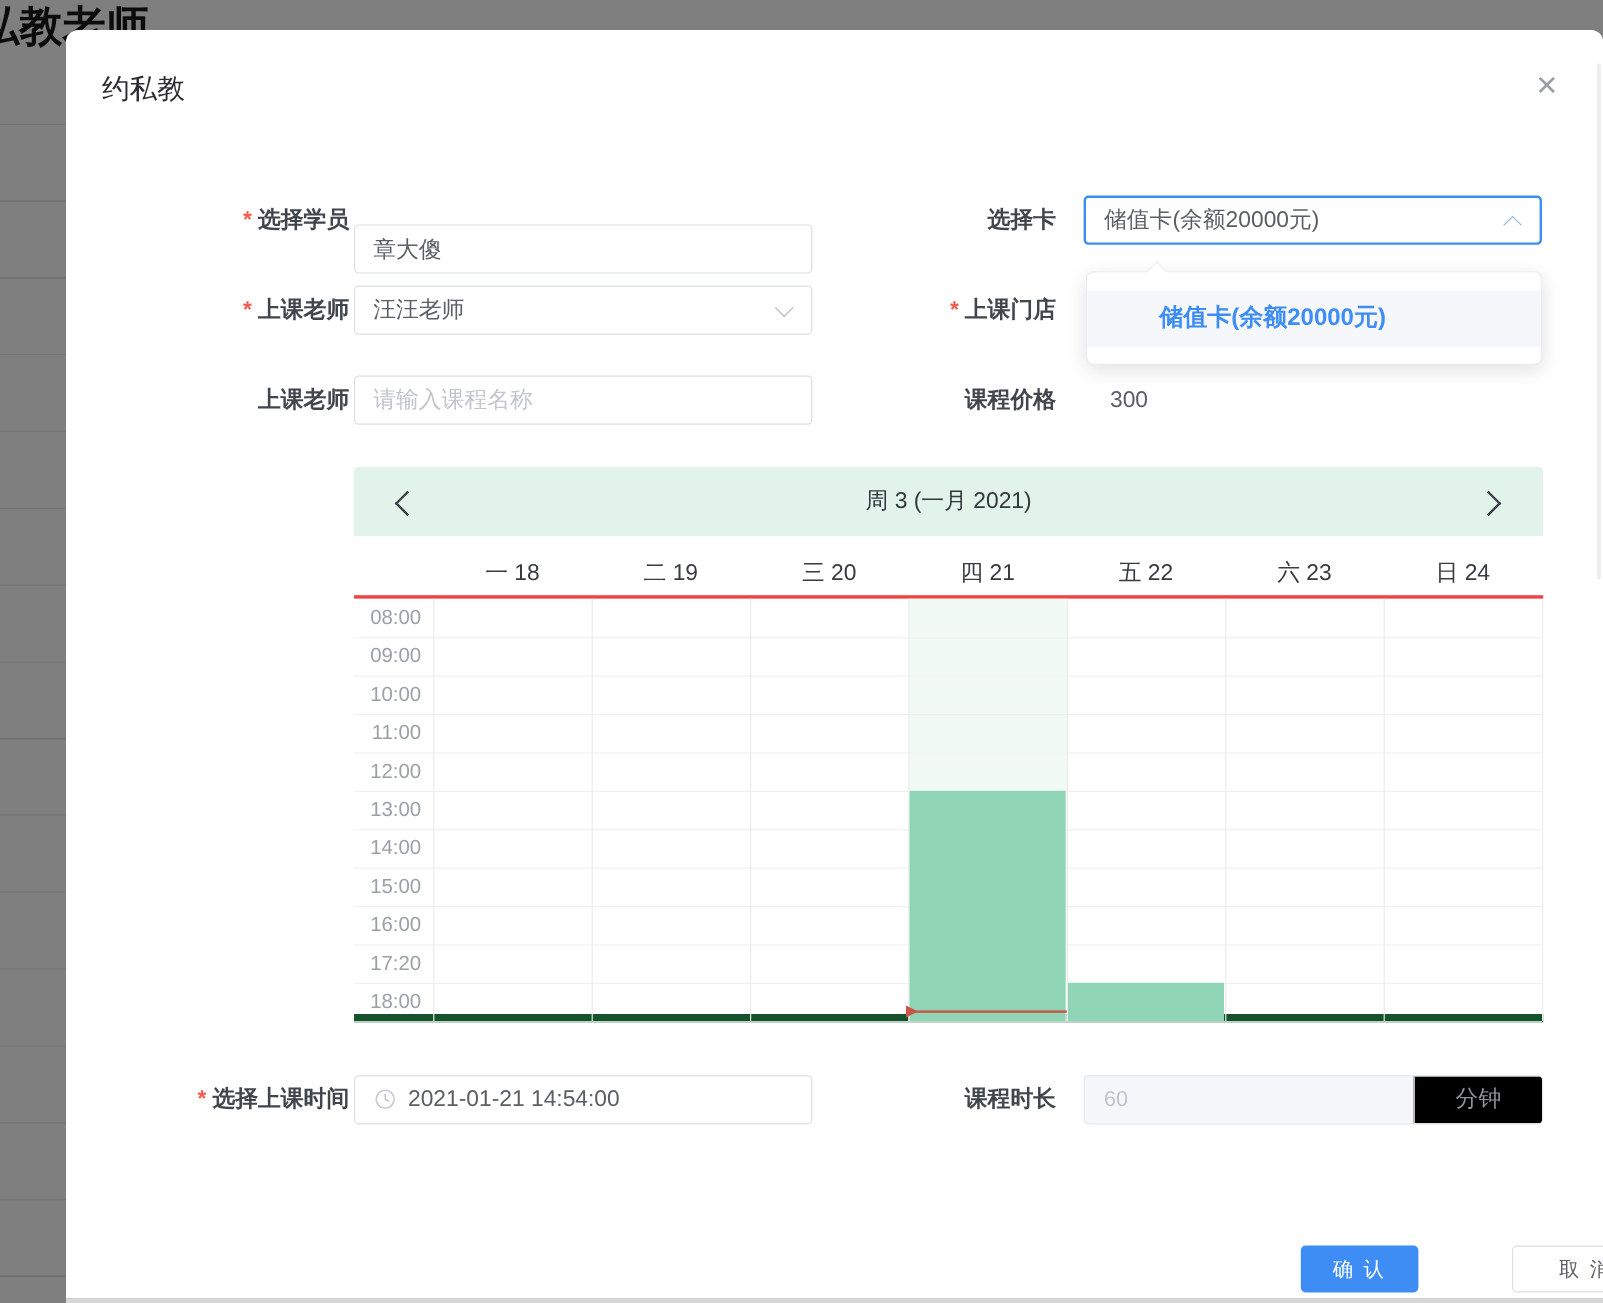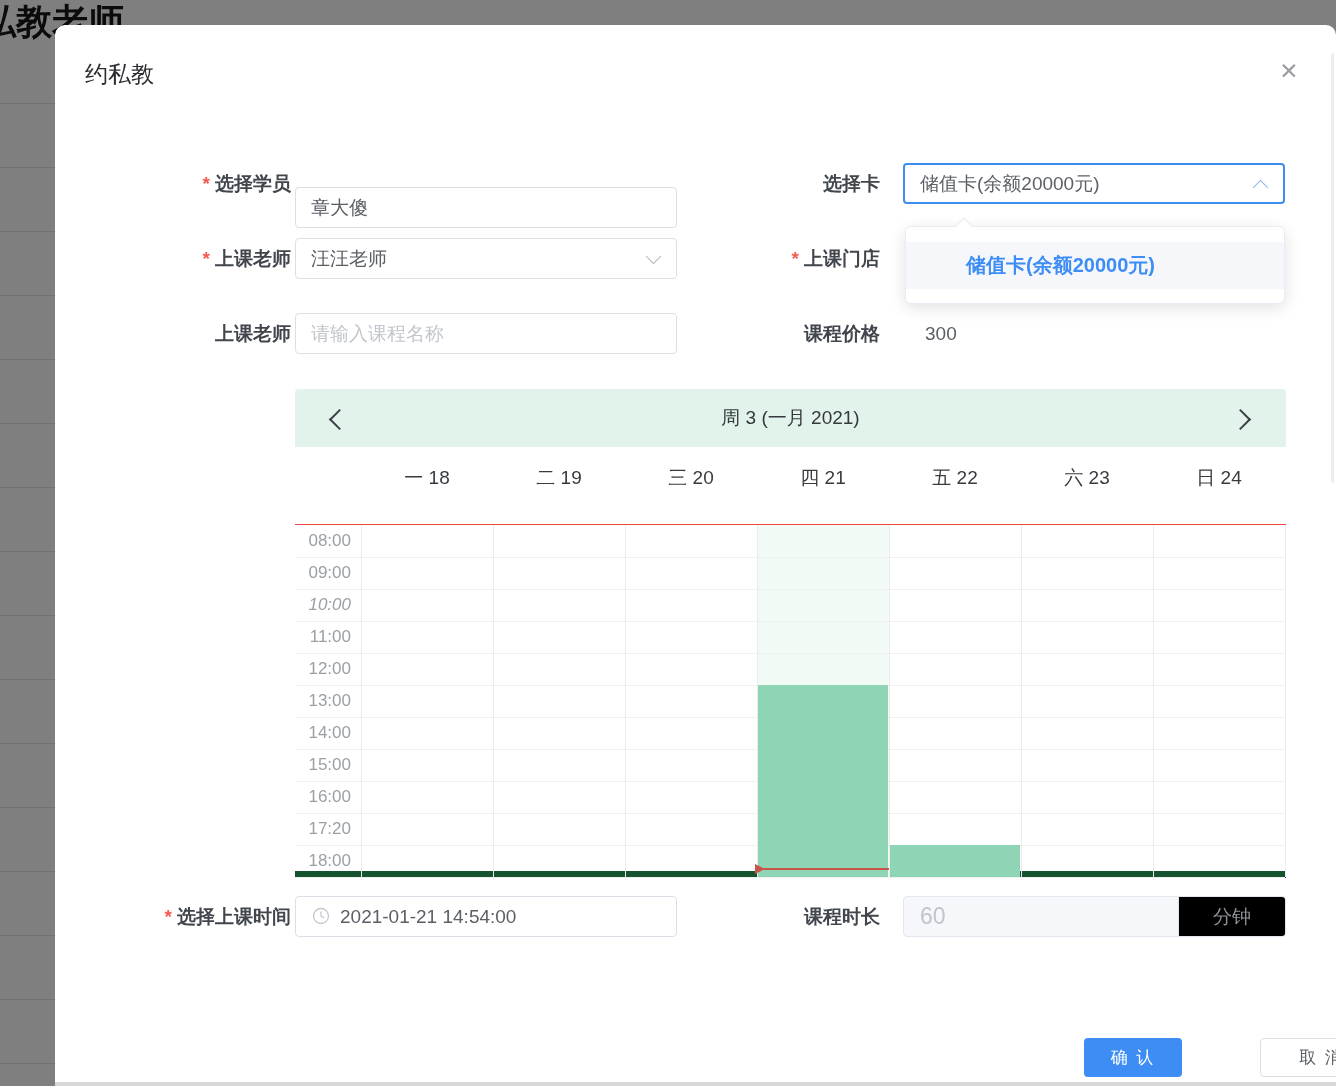--- a/index.html
+++ b/index.html
@@ -59,37 +59,37 @@
   .cal { position:absolute; left:240px; top:364px; width:991px; height:476px; }
   .cal-header { position:relative; height:58px; background:var(--cal-header-bg,#e2f3ec);
     border-radius:4px 4px 0 0; }
   .cal-title { position:absolute; left:0; right:0; top:0; text-align:center; line-height:58px;
     font-size:19px; color:#35383d; }
   .cal-nav { position:absolute; top:17px; width:26px; height:26px; cursor:pointer; }
   .cal-nav-left { left:32px; } .cal-nav-right { right:32px; }
   .cal-chev { position:absolute; left:5px; top:6px; width:15px; height:15px;
     border-top:2px solid #3c3f45; border-left:2px solid #3c3f45; }
   .cal-chev.l { transform:rotate(-45deg); } .cal-chev.r { transform:rotate(135deg); }
-  .cal-days { position:relative; height:78px; background:#fff; border-bottom:1px solid #ef4444; }
+  .cal-days { position:relative; height:52px; background:#fff; border-bottom:3px solid #ef4444; }
   .cal-day { position:absolute; top:0; height:62px; line-height:62px; text-align:center;
     font-size:19px; color:#383b40; }
   .cal-grid { position:relative; height:353px; border-bottom:7px solid #14532d; background:#fff; overflow:visible; }
   .t-label { position:absolute; left:0; width:56px; text-align:right; font-size:17px; color:#9aa0a6; }
   .hline { position:absolute; left:0; right:1px; height:1px; background:#f0f0f0; }
   .vline { position:absolute; top:0; bottom:0; width:1px; background:#ececec; }
   .tint { position:absolute; background:var(--cal-tint,#f2faf6); }
   .evt { position:absolute; background:var(--cal-event,#8fd4b4); }
   .indicator { position:absolute; height:2px; background:var(--cal-indicator,#c9544a); }
   .indicator::before { content:''; position:absolute; left:-2px; top:-4px;
     border-left:10px solid var(--cal-indicator,#c9544a); border-top:5px solid transparent; border-bottom:5px solid transparent; }
 
   
   .dur { position:absolute; left:848px; top:871px; width:383px; height:41px; display:flex;
     border:1px solid #e2e6ed; border-radius:4px; background:#f5f7fa; overflow:hidden; }
-  .dur-val { flex:1; line-height:39px; padding-left:16px; font-size:23px; color:#c0c4cc; }
+  .dur-val { flex:1; line-height:39px; padding-left:16px; font-size:18px; color:#c0c4cc; }
   .dur-unit { width:107px; border-left:1px solid #e2e6ed; text-align:center; line-height:39px;
     font-size:19px; color:#909399; background:#000000; }
 
   
   .btn { position:absolute; top:1013px; height:39px; border-radius:4px; font-size:17px;
     text-align:center; cursor:pointer; letter-spacing:2px; }
   .btn-confirm { left:1029px; width:98px; background:var(--accent); color:#fff; line-height:39px; border:none; }
   .btn-cancel { left:1205px; width:123px; background:#fff; border:1px solid #dcdfe6; color:#5c6066; line-height:37px; }
 </style>
 </head>
@@ -167,21 +167,21 @@
         <div class="vline" style="left: 66px; height: 352px;"></div>
         <div class="vline" style="left: 198px; height: 352px;"></div>
         <div class="vline" style="left: 330px; height: 352px;"></div>
         <div class="vline" style="left: 462px; height: 352px;"></div>
         <div class="vline" style="left: 594px; height: 352px;"></div>
         <div class="vline" style="left: 726px; height: 352px;"></div>
         <div class="vline" style="left: 858px; height: 352px;"></div>
         <div class="vline" style="left: 990px; height: 352px;"></div>
         <div class="t-label" style="top: 0px; line-height: 32px;">08:00</div>
         <div class="t-label" style="top: 32px; line-height: 32px;">09:00</div>
-        <div class="t-label" style="top: 64px; line-height: 32px; font-style: italic;">10:00</div>
+        <div class="t-label" style="top: 64px; line-height: 32px;">10:00</div>
         <div class="t-label" style="top: 96px; line-height: 32px;">11:00</div>
         <div class="t-label" style="top: 128px; line-height: 32px;">12:00</div>
         <div class="t-label" style="top: 160px; line-height: 32px;">13:00</div>
         <div class="t-label" style="top: 192px; line-height: 32px;">14:00</div>
         <div class="t-label" style="top: 224px; line-height: 32px;">15:00</div>
         <div class="t-label" style="top: 256px; line-height: 32px;">16:00</div>
         <div class="t-label" style="top: 288px; line-height: 32px;">17:20</div>
         <div class="t-label" style="top: 320px; line-height: 32px;">18:00</div>
         <div class="evt" style="left: 463px; top: 160px; width: 130px; height: 192px;"></div>
         <div class="evt" style="left: 595px; top: 320px; width: 130px; height: 32px;"></div>

